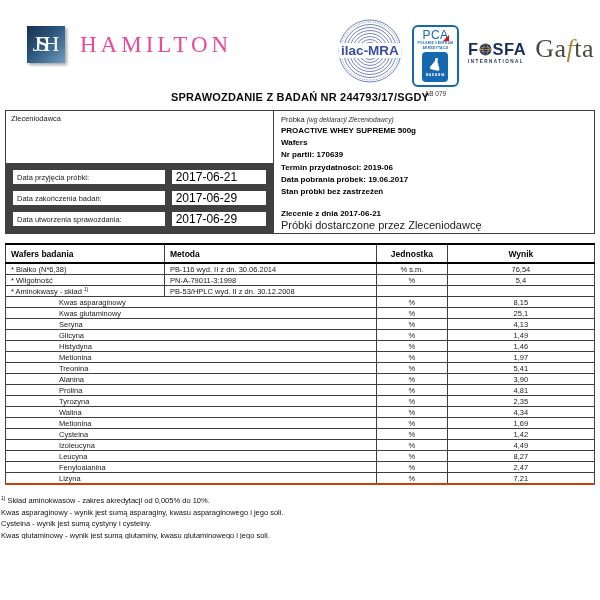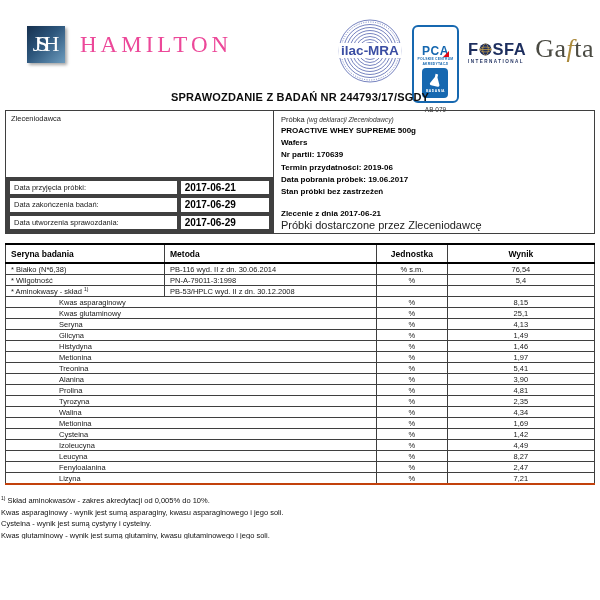--- a/index.html
+++ b/index.html
@@ -17,21 +17,21 @@
     color:#fff; font-family:"Liberation Serif", serif; font-size:22px;
     text-align:center; line-height:36px; letter-spacing:-5px; padding-right:5px;
     box-shadow:2px 2px 3px rgba(0,0,0,0.35);
   }
   .brand-name { margin-left:15px; font-family:"Liberation Serif", serif; font-size:23px; letter-spacing:4px; color:#ec4899; }
 
   .certs { display:flex; align-items:flex-start; gap:9px; }
   .ilac-wrap { margin-top:4px; }
   .pca { width:47px; text-align:center; margin-top:11px; }
   .pca-box { border:2px solid #1668b0; border-radius:6px; padding:2px 1px 3px; background:#fff; }
-  .pca-title { color:#1668b0; font-weight:bold; font-size:12px; line-height:12px; position:relative; letter-spacing:0.5px;margin-top:16px; }
+  .pca-title { color:#1668b0; font-weight:normal; font-size:12px; line-height:12px; position:relative; letter-spacing:0.5px; }
   .red-tri { position:absolute; right:7px; bottom:0; width:0; height:0;
     border-style:solid; border-width:0 0 6px 6px; border-color:transparent transparent #e30613 transparent; }
   .pca-sub { color:#1668b0; font-size:3.4px; line-height:4.5px; letter-spacing:0.2px; font-weight:bold; }
   .pca-inner { margin:2px auto 0; width:26px; height:30px; background:#1668b0; border-radius:4px;
     display:flex; flex-direction:column; align-items:center; justify-content:center; }
   .pca-badania { color:#fff; font-size:3.4px; letter-spacing:0.5px; margin-top:1.5px; font-weight:bold; }
   .pca-code { font-size:6.5px; color:#333; margin-top:3px; }
 
   .fosfa { margin-top:28px; text-align:center; }
   .fosfa-title { color:#1d2e5e; font-weight:bold; font-size:16.5px; line-height:15px; display:flex; align-items:center; letter-spacing:0.5px; }
@@ -43,22 +43,22 @@
   .gafta-f { color:#ab8a3c; font-style:italic; }
 
   
   .title { text-align:center; font-size:11px; font-weight:bold; margin:9px 0 0; letter-spacing:0.2px; color:#0d0d0d; }
 
   
   .info { display:flex; margin:7px 5px 0; height:124px; }
   .client-box { width:268px; border:1px solid #3f3f3f; border-right:none; display:flex; flex-direction:column; justify-content:space-between; box-sizing:border-box; }
   .client-label { font-size:7.5px; padding:3px 5px; color:#222; }
   .dates { width:100%; border-collapse:collapse; }
-  .dates td { border:4px solid #404040; height:13.5px; font-size:7.5px; padding:0 4px; color:#222; }
-  .dates td.d-value { font-weight:bold; font-size:10px; color:#000; }
+  .dates td { border:7px solid #404040; height:13.5px; font-size:7.5px; padding:0 4px; color:#222; }
+  .dates td.d-value { font-weight:normal; font-size:12px; color:#000; }
   .sample-box { flex:1; border:1px solid #3f3f3f; padding:3px 7px 0; box-sizing:border-box; }
   .sample-label { font-size:7.5px; color:#222; line-height:11px; }
   .s-note { font-size:6.5px; font-style:italic; color:#333; }
   .s-line { font-weight:bold; font-size:8px; line-height:12.2px; color:#000; }
   .order-line { font-weight:bold; font-size:8px; margin-top:10px; line-height:12px; color:#000; }
   .delivery-line { font-size:11px; line-height:11px; color:#222; }
 
   
   .results { width:590px; margin:9px 5px 0; border-collapse:collapse; table-layout:fixed; }
   .results th {
@@ -192,21 +192,21 @@
 
   <table class="results">
     <colgroup>
       <col style="width:27%">
         <col style="width:36%">
         <col style="width:12%">
         <col style="width:25%">
     </colgroup>
     <thead>
       <tr>
-        <th>Seryna badania</th>
+        <th>Wafers badania</th>
         <th>Metoda</th>
         <th class="h-center">Jednostka</th>
         <th class="h-center">Wynik</th>
       </tr>
     </thead>
     <tbody>
         <tr>
           <td class="c-name">* Białko (N*6,38)</td>
           <td class="c-method">PB-116 wyd. II z dn. 30.06.2014</td>
           <td class="c-unit">% s.m.</td>

